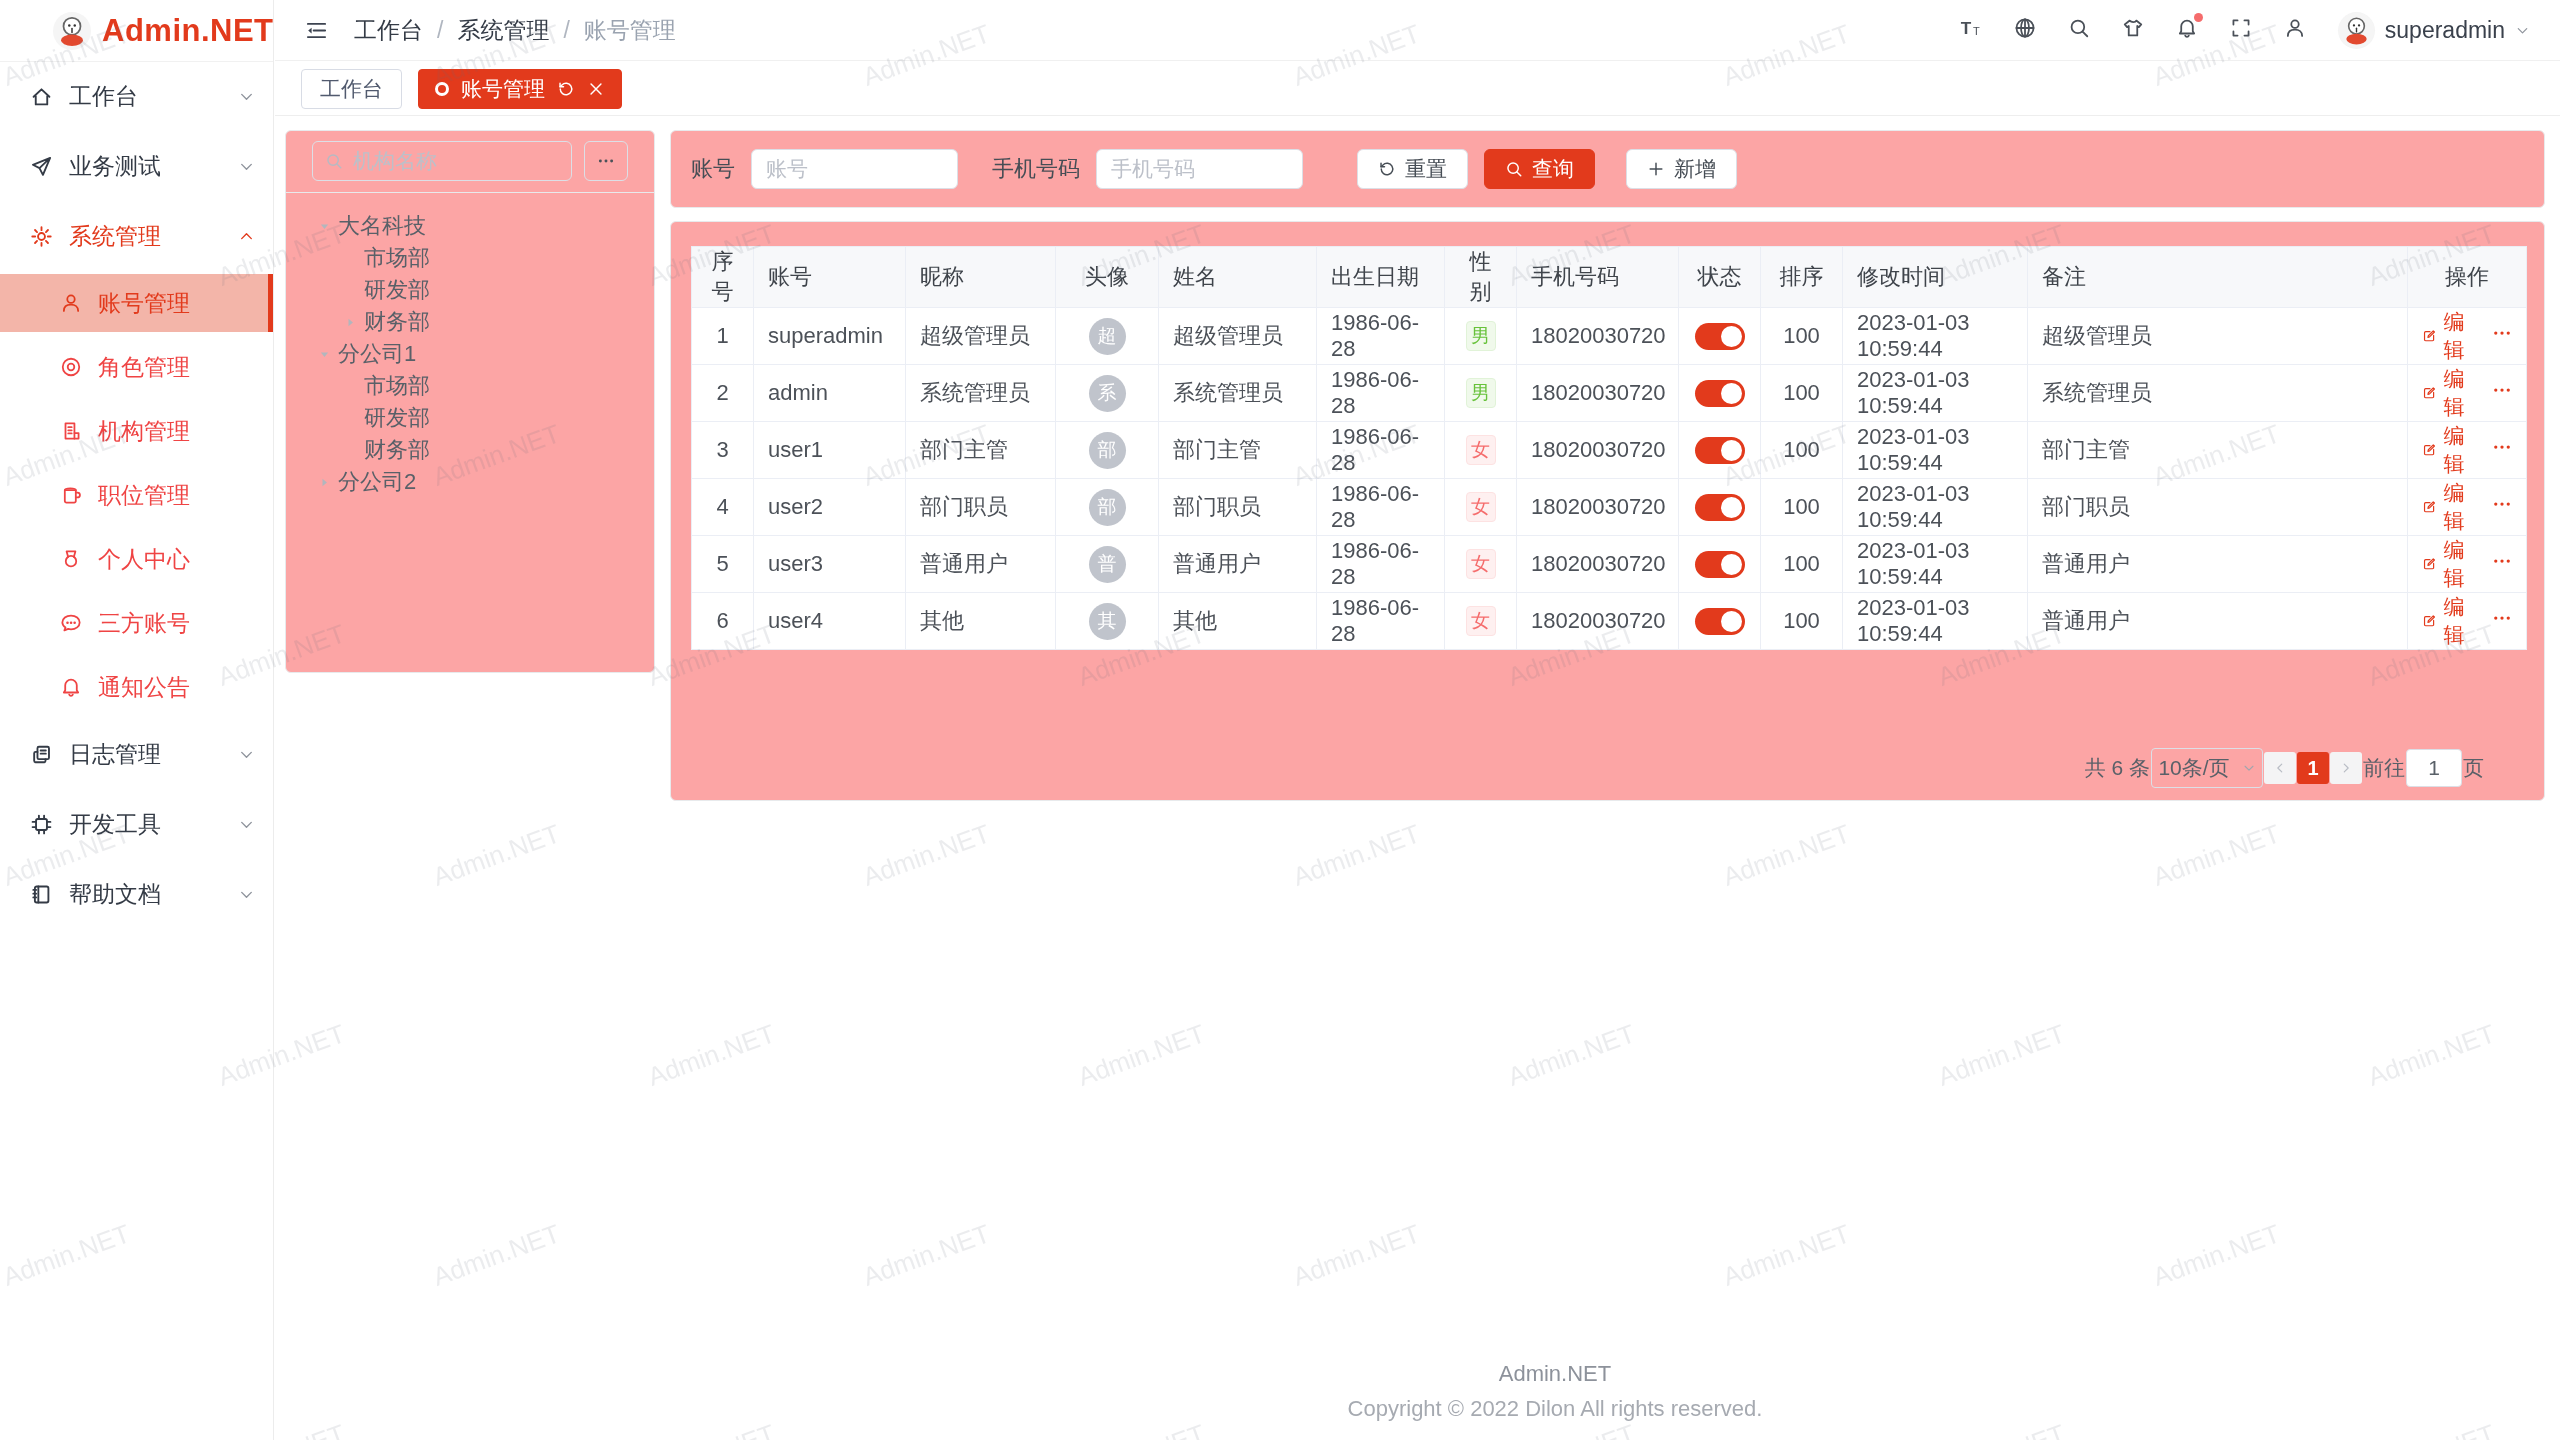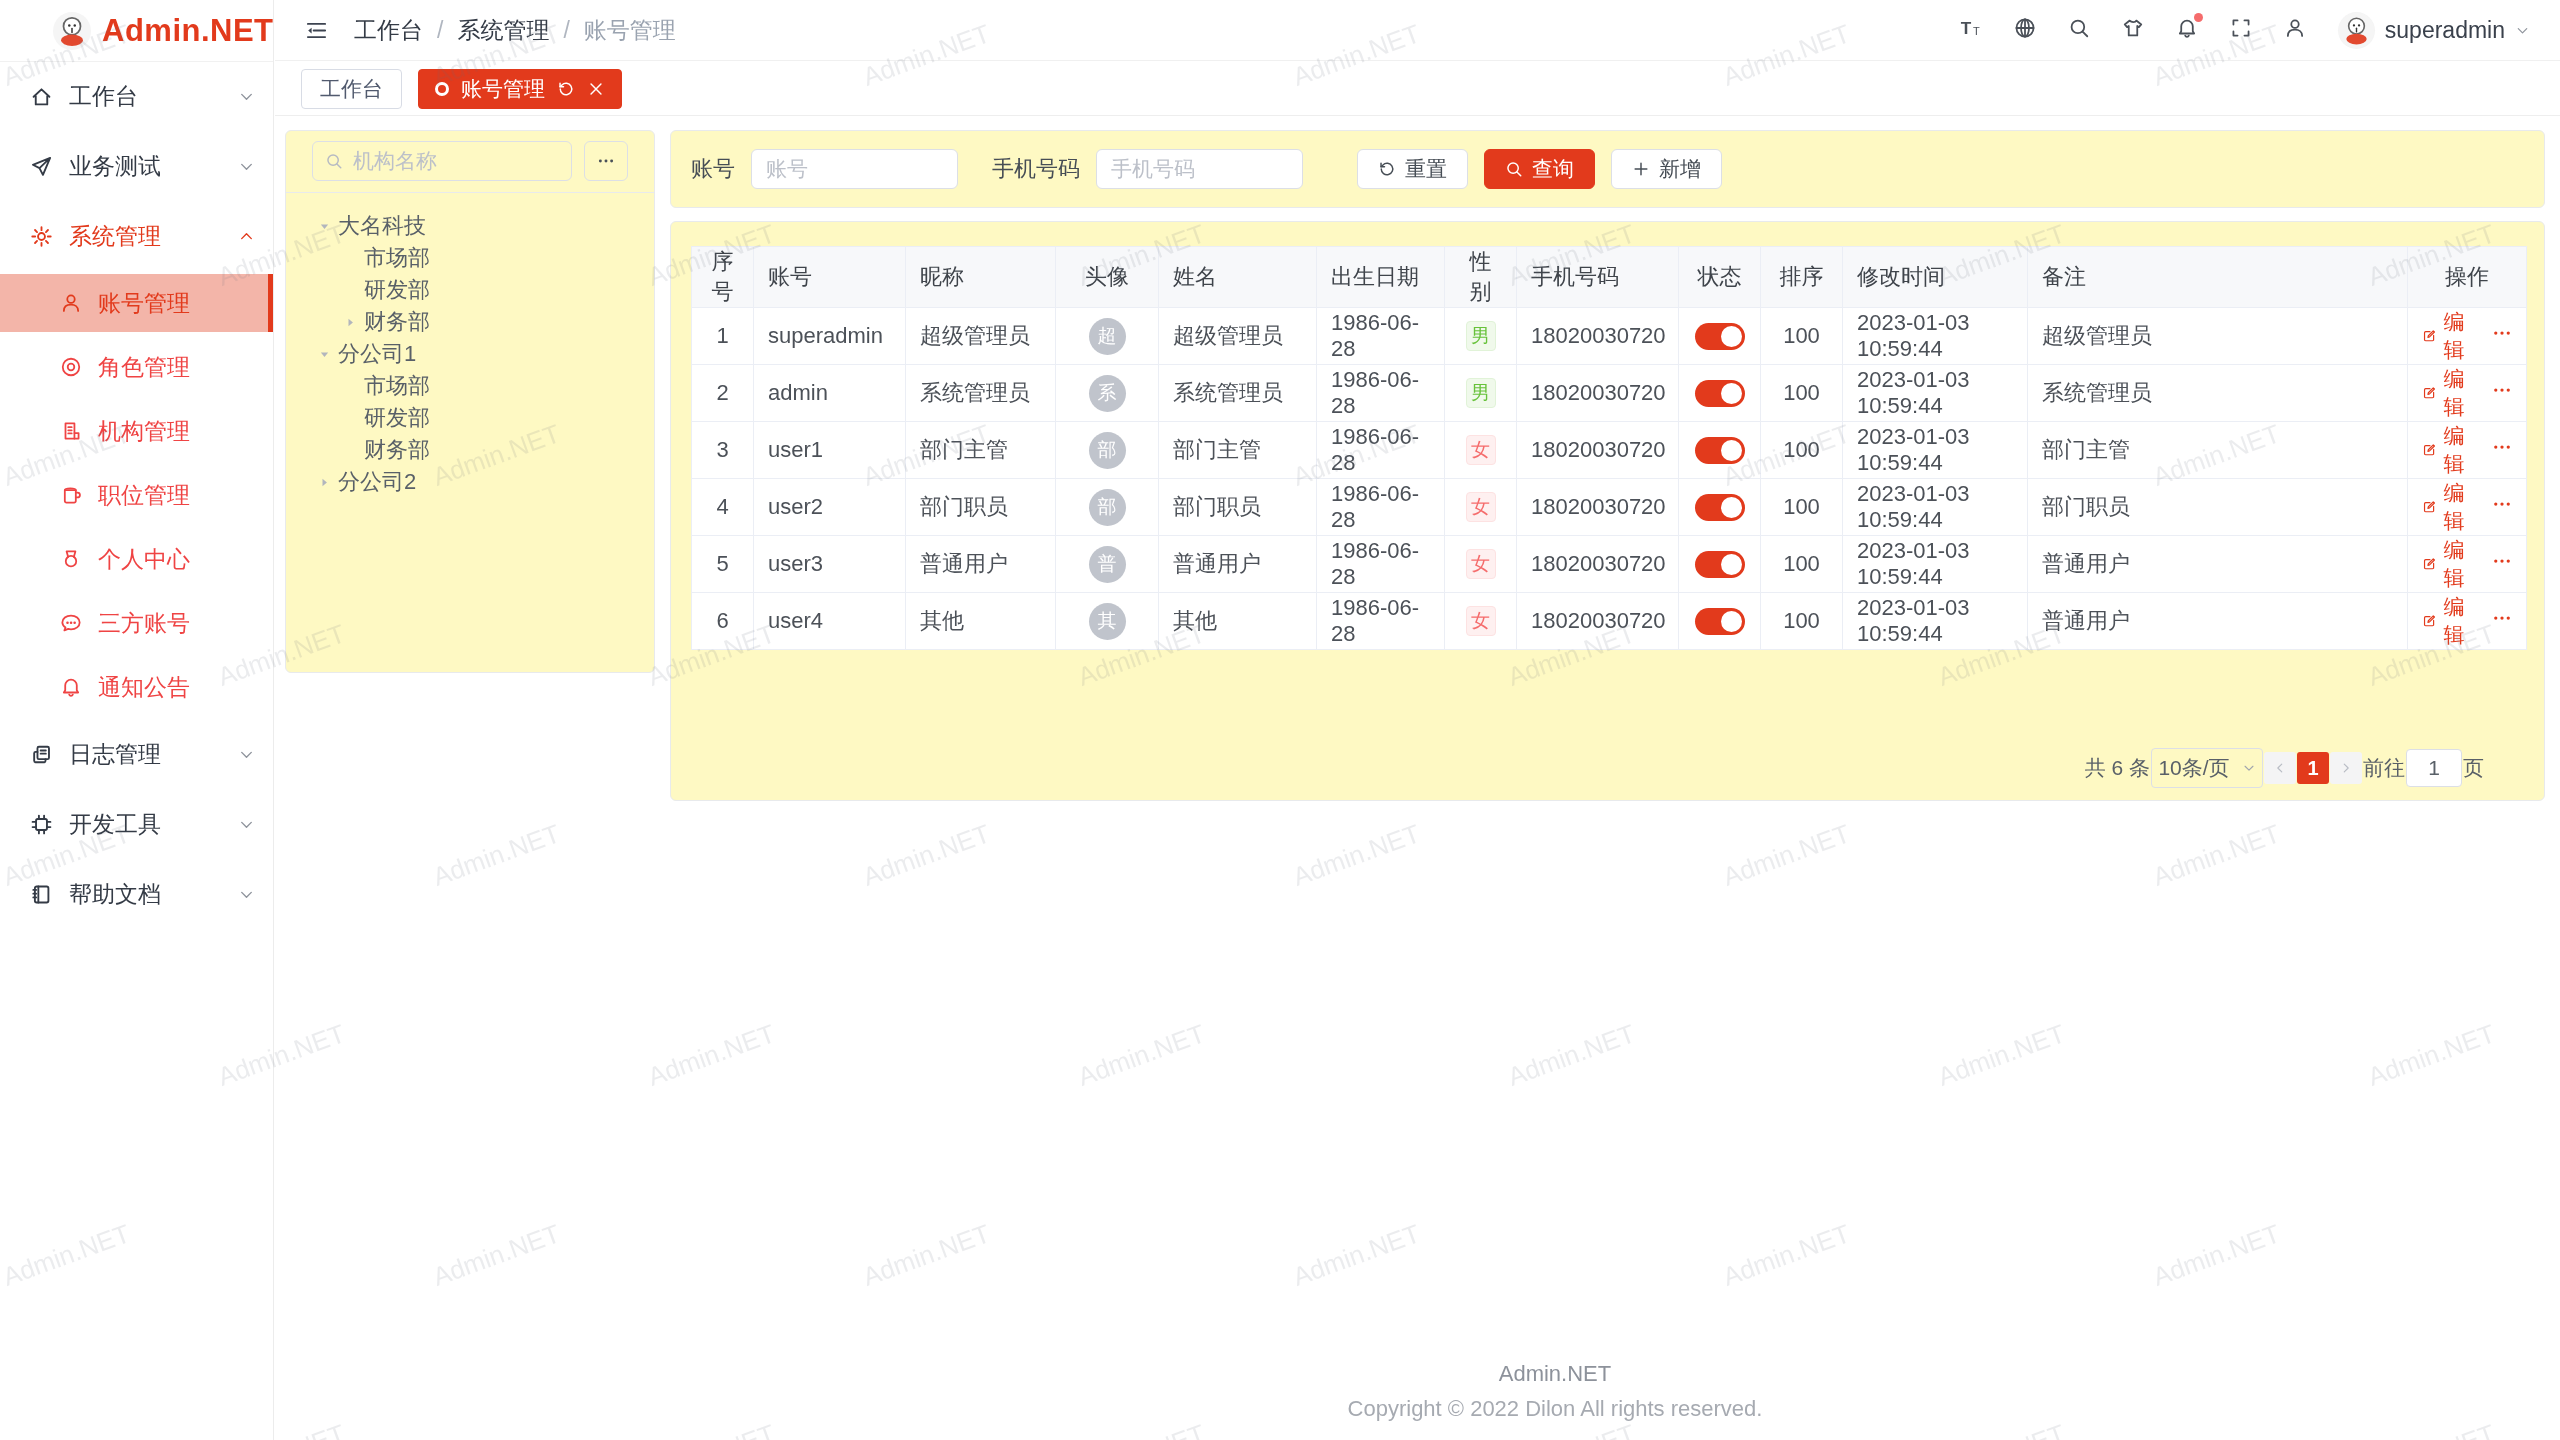--- a/index.html
+++ b/index.html
@@ -52,21 +52,21 @@
 
   
   #tabsbar{position:absolute;left:275px;top:62px;right:0;height:54px;background:#fff;border-bottom:1px solid #eeeeee;display:flex;align-items:center;gap:16px;padding-left:26px;z-index:3}
   .tab{height:40px;display:inline-flex;align-items:center;padding:0 18px;border:1px solid #d8dce5;border-radius:4px;font-size:21px;color:#515a6e;background:#fff;cursor:pointer}
   .tab.active{background:var(--red);border-color:var(--red);color:#fff;gap:12px;padding:0 16px}
   .tab-dot{width:14px;height:14px;border-radius:50%;border:3.5px solid #fff}
   .tab .ticon{color:#fff;cursor:pointer}.tab .ticon svg{width:18px;height:18px}
 
   
   #content{position:absolute;left:275px;top:117px;right:0;bottom:0;background:#fff;z-index:1}
-  .card{position:absolute;background:#fef9c3;border:1px solid var(--border);border-radius:6px}
+  .card{position:absolute;background:#fca5a5;border:1px solid var(--border);border-radius:6px}
 
   
   #tree-card{left:10px;top:13px;width:370px;height:543px;padding:10px 26px}
   .tree-search-row{display:flex;gap:12px}
   .tree-search{flex:1;height:40px;border:1px solid var(--input-border);border-radius:6px;display:flex;align-items:center;padding:0 12px;gap:8px;color:#b6bac3}
   .tree-search svg{width:18px;height:18px}
   .tree-search input{border:none;outline:none;font-size:21px;color:#606266;width:100%;background:transparent}
   ::placeholder{color:#bcc0c9}
   .tree-more-btn{width:44px;height:40px;border:1px solid var(--input-border);border-radius:6px;display:flex;align-items:center;justify-content:center;color:#4a5158;cursor:pointer}
   .tree-more-btn svg{width:18px;height:18px}
@@ -467,21 +467,21 @@
     </button>
     <button class="btn btn-primary" style="margin-left:16px">
       <span class="icon">
           <svg viewBox="0 0 16 16" fill="none" stroke="currentColor" stroke-width="1.3" stroke-linecap="round" stroke-linejoin="round">
             <circle cx="7.2" cy="7.2" r="4.6"></circle>
             <path d="M10.6 10.6 14 14"></path>
           </svg>
         </span>
       <span>查询</span>
     </button>
-    <button class="btn" style="margin-left:16px">
+    <button class="btn" style="margin-left:31px">
       <span class="icon">
           <svg viewBox="0 0 16 16" fill="none" stroke="currentColor" stroke-width="1.3" stroke-linecap="round" stroke-linejoin="round">
             <path d="M8 2.8v10.4M2.8 8h10.4"></path>
           </svg>
         </span>
       <span>新增</span>
     </button>
   </section>
 
   <section class="card" id="table-card">

